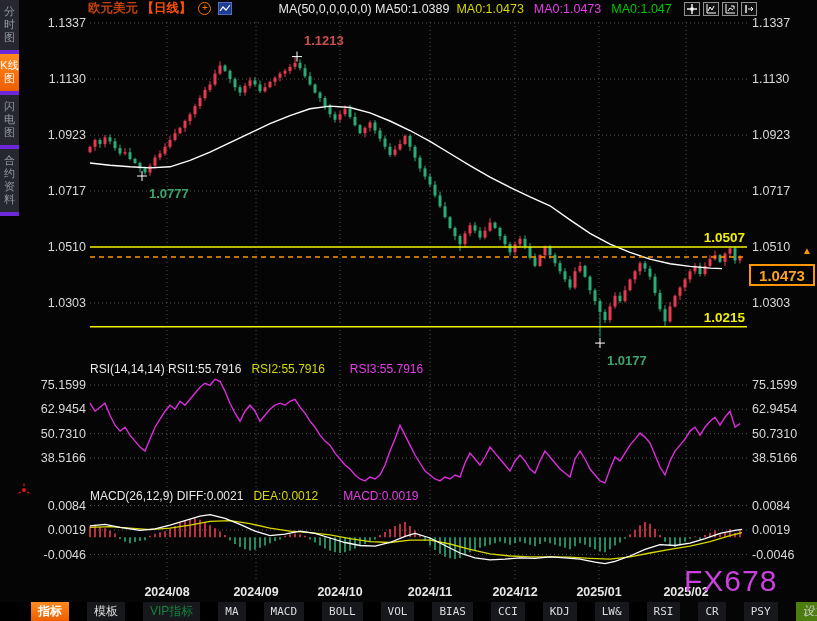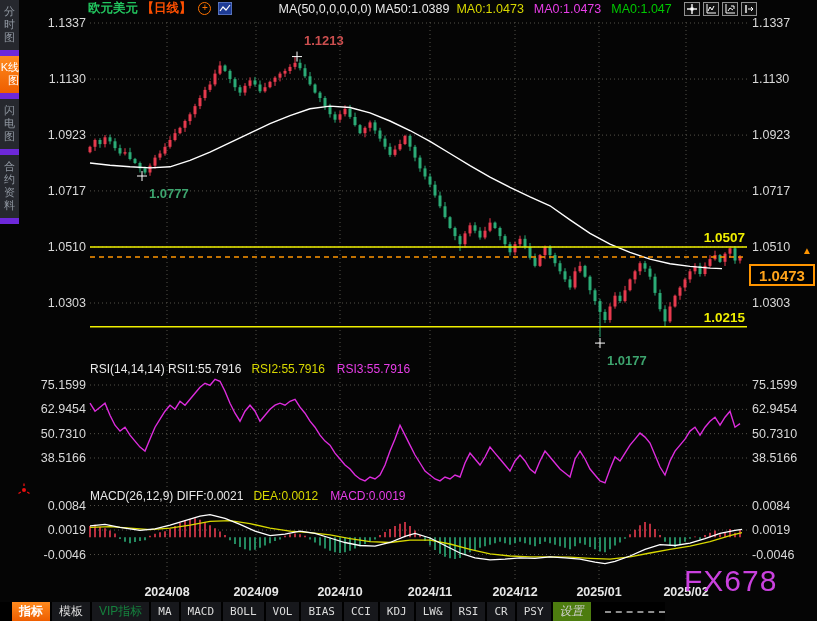--- a/index.html
+++ b/index.html
@@ -3,60 +3,60 @@
 <meta charset="utf-8">
 <style>
   html,body{margin:0;padding:0;background:#000;}
   #app{position:relative;width:817px;height:621px;background:#050505;overflow:hidden;
        font-family:"Liberation Sans",sans-serif;}
   svg text{font-family:"Liberation Sans",sans-serif;}
 
   
   .sidebar{position:absolute;left:0;top:0;width:19px;background:#26282e;z-index:5;}
   .side-item{display:block;width:19px;box-sizing:border-box;text-align:center;color:#9097a1;
-             font-size:11px;line-height:13px;padding:5px 0 6px 0;border-bottom:6px solid #6d28d9;
+             font-size:11px;line-height:13px;padding:5px 0 6px 0;border-bottom:4px solid #6d28d9;
              word-break:break-all;cursor:pointer;}
-  .side-item.active{background:linear-gradient(#ff8a1e,#ee5e00);color:#fff;text-align:right;}
+  .side-item.active{background:linear-gradient(#ff8a1e,#ee5e00);color:#fff;}
 
   
   .hdr{position:absolute;top:1px;left:88px;height:15px;display:flex;align-items:center;gap:7px;
        font-size:12.5px;white-space:nowrap;z-index:6;}
-  .hdr .sym{color:#22c55e;font-weight:bold;}
+  .hdr .sym{color:#c2410c;font-weight:bold;}
   .hdr .per{color:#ff5000;font-weight:bold;}
   .circle-plus{width:11px;height:11px;border:1px solid #ff7300;border-radius:50%;color:#ff7300;
        font-size:10px;line-height:10px;text-align:center;display:inline-block;cursor:pointer;}
   .mini-chart{width:14px;height:13px;display:inline-block;cursor:pointer;}
   .hdr .ma-main{color:#e8e8e8;margin-left:39px;}
 
   .hdr-icons{position:absolute;top:2px;left:684px;display:flex;gap:3px;z-index:6;}
   .icon-btn{width:14px;height:12px;border:1px solid #909090;background:#101010;display:flex;
             align-items:center;justify-content:center;cursor:pointer;}
 
   
   .ind-hdr{position:absolute;left:90px;font-size:12px;white-space:nowrap;z-index:6;}
-  .ind-hdr .w{color:#e8e8e8;} .ind-hdr .y{color:#d8d800;margin-left:10px;} .ind-hdr .m{color:#e83ee8;margin-left:12px;}
+  .ind-hdr .w{color:#e8e8e8;} .ind-hdr .y{color:#d8d800;margin-left:10px;} .ind-hdr .m{color:#e83ee8;margin-left:25px;}
 
   
   .price-tag{position:absolute;left:749px;top:264px;width:62px;height:18px;border:2px solid #ff9500;
              background:#000;color:#ffa31a;font-size:15px;font-weight:bold;display:flex;
              align-items:center;justify-content:center;z-index:6;}
   .price-arrow{position:absolute;left:802px;top:245px;color:#ff9500;font-size:10px;z-index:6;}
 
   .radar{position:absolute;left:17px;top:483px;width:14px;height:14px;z-index:6;cursor:pointer;}
 
   .period-lbl{position:absolute;left:35px;top:584px;color:#ff8800;font-size:12.5px;font-weight:bold;
               z-index:7;cursor:pointer;margin-top:17px;}
   .period-lbl .arr{font-size:10px;margin-left:4px;}
 
   .watermark{position:absolute;left:684px;top:564px;font-size:30px;color:#d946ef;opacity:.93;
              letter-spacing:1px;z-index:8;pointer-events:none;}
 
   
   .toolbar{position:absolute;left:0;top:602px;width:665px;height:19px;background:#000;display:flex;
-           align-items:stretch;gap:2px;padding-left:12px;box-sizing:border-box;z-index:7;}
+           align-items:stretch;gap:18px;padding-left:31px;box-sizing:border-box;z-index:7;}
   .tab{background:#17181c;color:#dcdcdc;font-size:12px;padding:1px 7px;display:flex;
        align-items:center;cursor:pointer;white-space:nowrap;}
   .tab.active{background:linear-gradient(#ff8a1e,#ee5e00);color:#fff;font-weight:bold;}
   .tab.vip{color:#15803d;font-weight:normal;}
   .tab.mono{font-family:"DejaVu Sans Mono",monospace;font-size:11px;}
   .tab.settings{background:#4d7c0f;color:#cfcfcf;font-style:italic;}
   .toolbar-dashes{border-top:2px dashed #8d8d8d;width:158px;align-self:center;margin-left:12px;}
 
   #chart{position:absolute;left:0;top:0;z-index:1;}
 </style>

